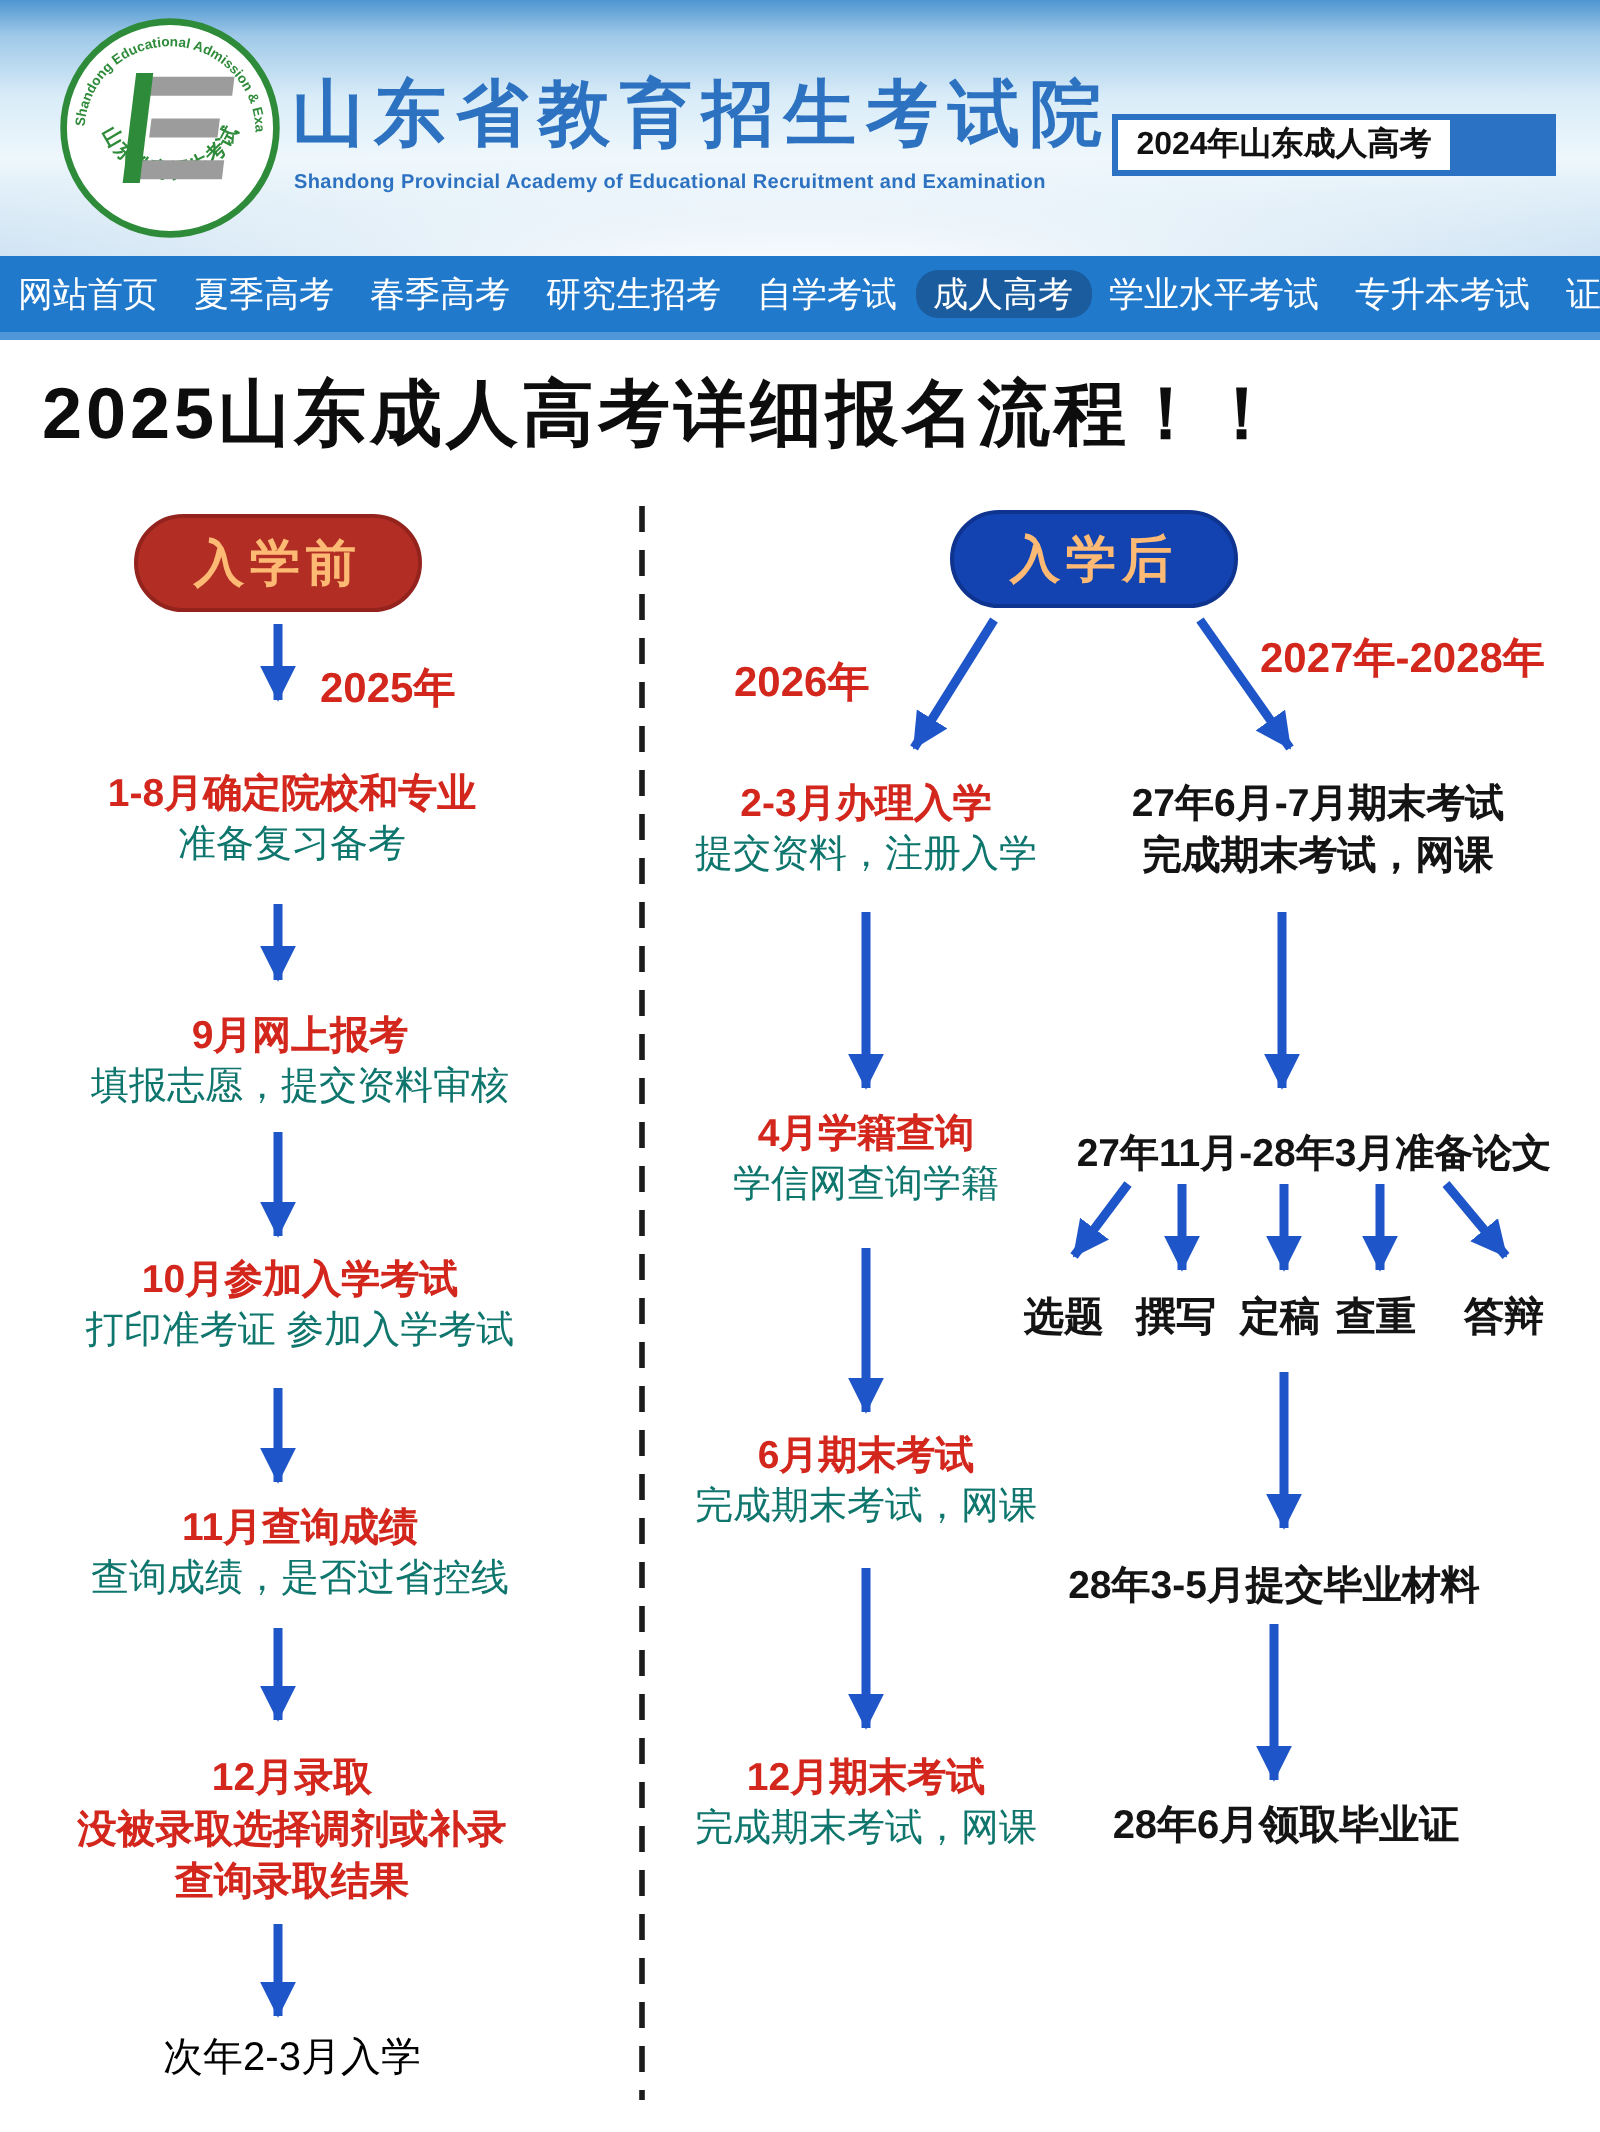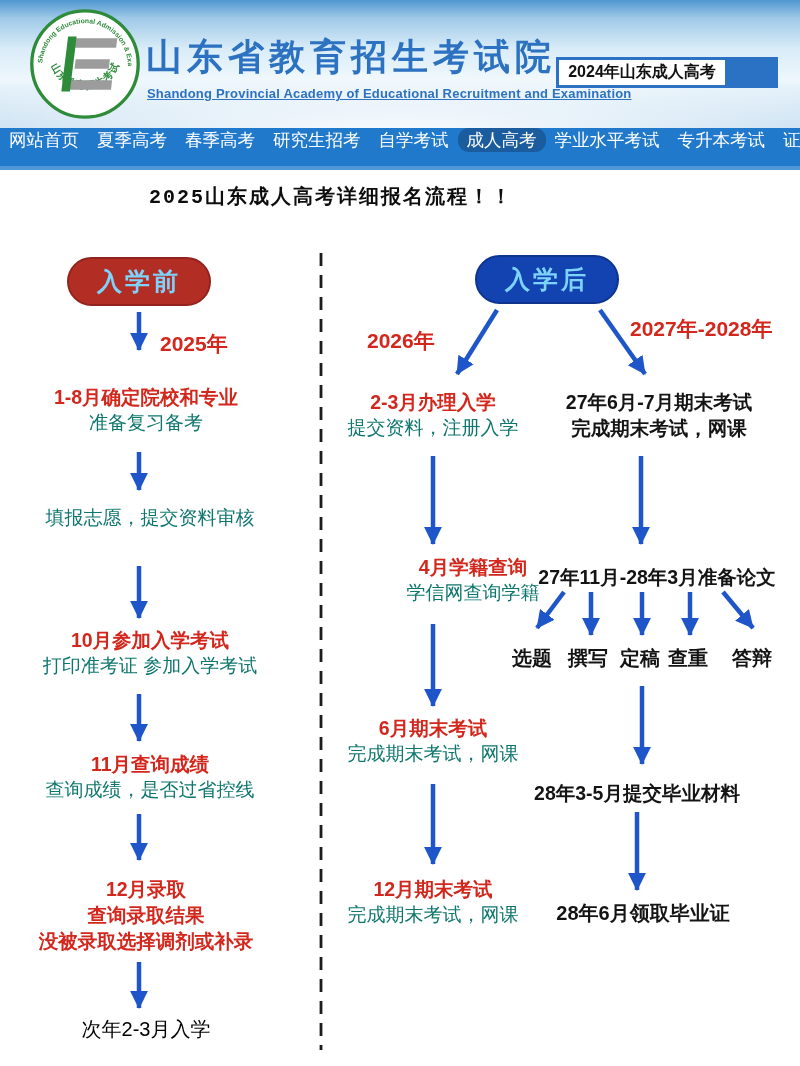--- a/index.html
+++ b/index.html
@@ -7,42 +7,42 @@
         font-family:"Liberation Sans","DejaVu Sans",sans-serif;background:#ffffff;}
 
   
   .header{position:absolute;left:0;top:0;width:800px;height:128px;
     background:
       radial-gradient(120% 95% at 50% 105%, rgba(255,255,255,.95) 0%, rgba(255,255,255,0) 55%),
       linear-gradient(180deg,#4f96d0 0%,#9fc9e8 14%,#d9ecf8 38%,#eef7fc 62%,#c2dcf0 100%);}
   .logo{position:absolute;left:28px;top:7px;width:114px;height:114px;}
   .org-cn{position:absolute;left:146px;top:33px;font-size:36px;font-weight:bold;
     color:#2d72c1;letter-spacing:5px;white-space:nowrap;}
-  .org-en{position:absolute;left:147px;top:86px;font-size:13px;font-weight:bold;
-    color:#2d72c1;letter-spacing:.2px;white-space:nowrap;text-decoration:underline;}
+  .org-en{position:absolute;left:147px;top:86px;font-size:10px;font-weight:bold;
+    color:#2d72c1;letter-spacing:.2px;white-space:nowrap;}
   .badge-box{position:absolute;left:556px;top:57px;width:222px;height:31px;background:#2b72c4;}
   .badge-inner{position:absolute;left:3px;top:3px;width:166px;height:25px;background:#ffffff;
     display:flex;align-items:center;justify-content:center;font-size:16px;font-weight:bold;color:#111;}
 
   
   .nav{position:absolute;left:0;top:128px;width:800px;height:38px;background:#2179cc;
-    display:flex;align-items:flex-start;border-bottom:4px solid #4f97d8;}
+    display:flex;align-items:center;border-bottom:4px solid #4f97d8;}
   .nav-item{display:flex;align-items:center;padding:0 9px;color:#ffffff;
     font-size:17.5px;white-space:nowrap;cursor:pointer;}
   .nav-item.active{background:#1b5c9e;border-radius:11px;}
   .nav-sep{width:2px;height:22px;background:rgba(255,255,255,.75);align-self:center;}
 
   
   .page-title{position:absolute;left:0;top:183px;width:662px;text-align:center;
-    font-size:20px;font-weight:bold;color:#0d0d0d;letter-spacing:2px;font-family:Liberation Mono, monospace;}
+    font-size:36px;font-weight:bold;color:#0d0d0d;letter-spacing:2px;}
 
   svg.layer{position:absolute;left:0;top:0;width:800px;height:1066px;pointer-events:none;}
 
   .node{position:absolute;transform:translateX(-50%);text-align:center;white-space:nowrap;line-height:26px;}
-  .pill{position:absolute;transform:translateX(-50%);color:#7dd3fc;font-size:25px;font-weight:bold;
+  .pill{position:absolute;transform:translateX(-50%);color:#fdba74;font-size:25px;font-weight:bold;
     letter-spacing:3px;padding:6px 28px;border-radius:26px;white-space:nowrap;}
   .pill-red{background:#b22e25;border:2.5px solid #93231c;}
   .pill-blue{background:#1243b0;border:2.5px solid #0e3490;}
   .year{position:absolute;color:#d3271d;font-size:21px;font-weight:bold;white-space:nowrap;}
   .t-red{color:#d3271d;font-weight:bold;font-size:19.5px;}
   .t-sub{color:#0f766e;font-weight:500;font-size:19px;}
   .t-blk{color:#141414;font-weight:bold;font-size:19.5px;}
   .thesis{position:absolute;transform:translateX(-50%);color:#141414;font-weight:bold;
     font-size:20px;white-space:nowrap;}
 </style>
@@ -135,46 +135,47 @@
   </svg>
 
   <div class="pill pill-red" style="left:139px;top:257px;">入学前</div>
   <div class="year" style="left:160px;top:330px;">2025年</div>
 
   <div class="node" style="left:146px;top:384px;">
     <div class="t-red">1-8月确定院校和专业</div>
     <div class="t-sub">准备复习备考</div>
   </div>
   <div class="node" style="left:150px;top:505px;">
+    <div class="t-red">9月网上报考</div>
     <div class="t-sub">填报志愿，提交资料审核</div>
   </div>
   <div class="node" style="left:150px;top:627px;">
     <div class="t-red">10月参加入学考试</div>
     <div class="t-sub">打印准考证 参加入学考试</div>
   </div>
   <div class="node" style="left:150px;top:751px;">
     <div class="t-red">11月查询成绩</div>
     <div class="t-sub">查询成绩，是否过省控线</div>
   </div>
   <div class="node" style="left:146px;top:876px;">
     <div class="t-red">12月录取</div>
+    <div class="t-red">没被录取选择调剂或补录</div>
     <div class="t-red">查询录取结果</div>
-    <div class="t-red">没被录取选择调剂或补录</div>
   </div>
   <div class="node" style="left:146px;top:1016px;font-size:20px;font-weight:500;color:#000000;">次年2-3月入学</div>
 
   <div class="pill pill-blue" style="left:547px;top:255px;">入学后</div>
   <div class="year" style="left:367px;top:327px;">2026年</div>
   <div class="year" style="left:630px;top:315px;">2027年-2028年</div>
 
   <div class="node" style="left:433px;top:389px;">
     <div class="t-red">2-3月办理入学</div>
     <div class="t-sub">提交资料，注册入学</div>
   </div>
-  <div class="node" style="left:433px;top:554px;margin-left:40px;">
+  <div class="node" style="left:433px;top:554px;">
     <div class="t-red">4月学籍查询</div>
     <div class="t-sub">学信网查询学籍</div>
   </div>
   <div class="node" style="left:433px;top:715px;text-align:center;">
     <div class="t-red">6月期末考试</div>
     <div class="t-sub">完成期末考试，网课</div>
   </div>
   <div class="node" style="left:433px;top:876px;">
     <div class="t-red">12月期末考试</div>
     <div class="t-sub">完成期末考试，网课</div>

